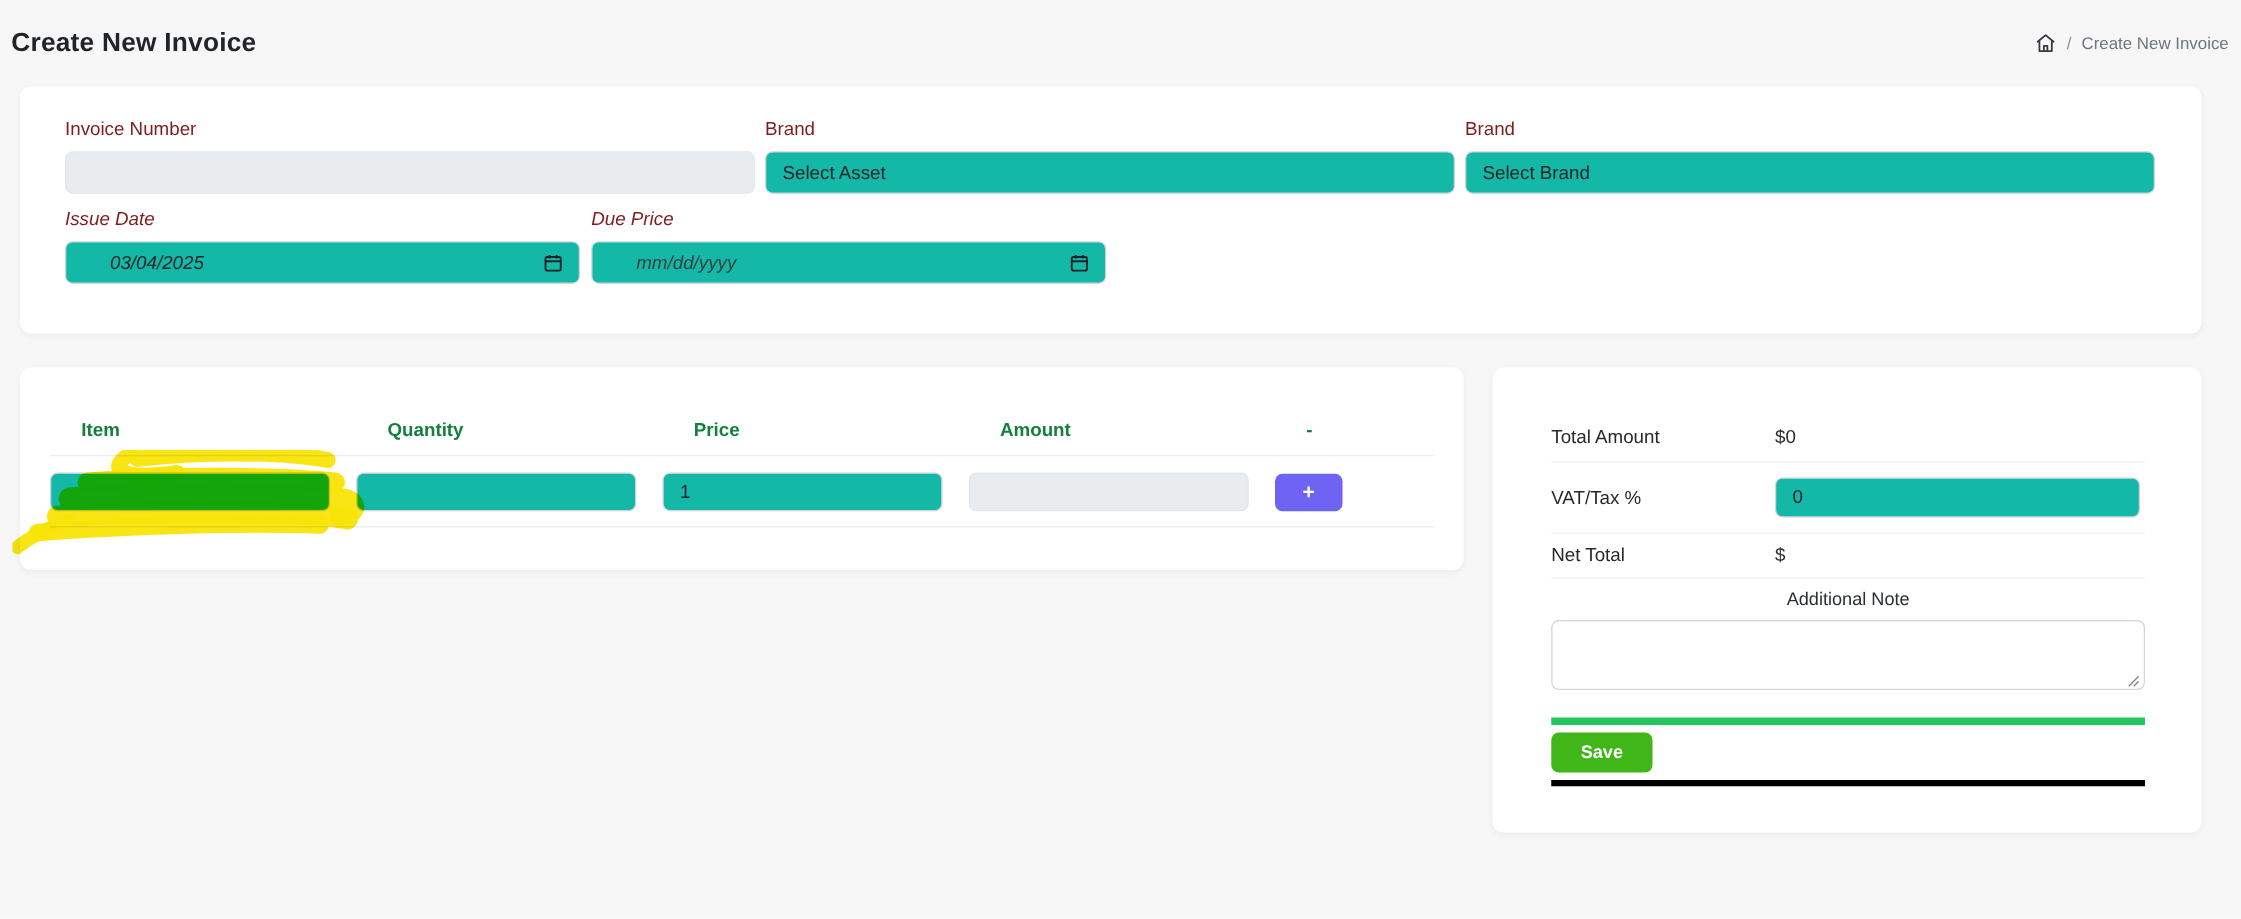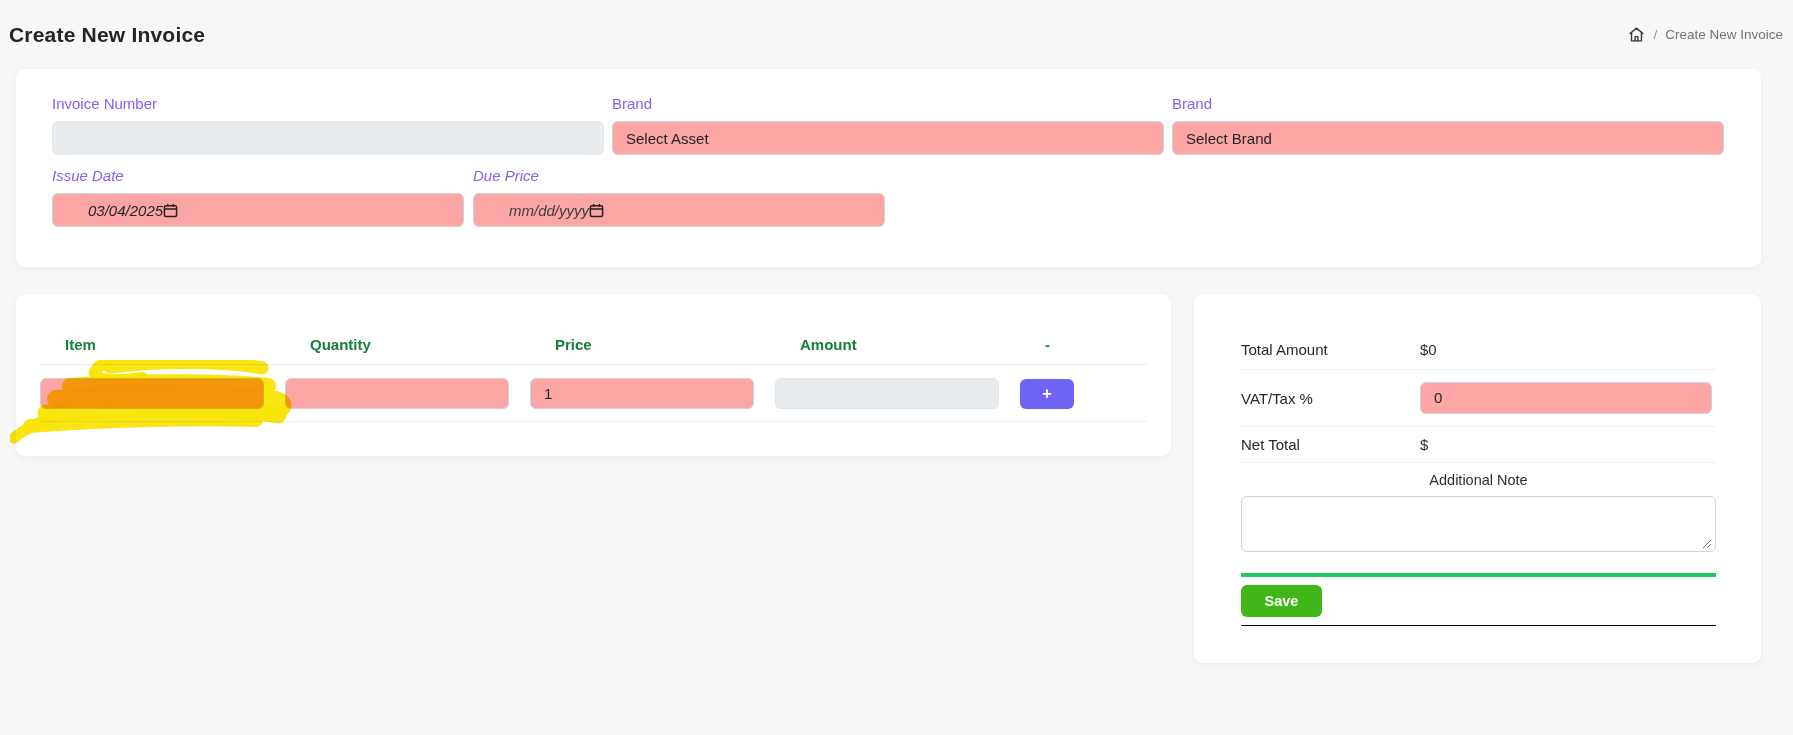--- a/index.html
+++ b/index.html
@@ -21,32 +21,32 @@
 
   
   .card{
     background:#ffffff; border-radius:9px;
     box-shadow:0 2px 6px rgba(30,35,45,.05);
   }
   .content{ padding:0 32px 0 16px; }
 
   
   .card-details{ padding:26px 37px 40px 36px; margin-bottom:27px; }
-  .fld-label{ display:block; font-size:15px; color:#8b5cf6; margin-bottom:9px; }
+  .fld-label{ display:block; font-size:15px; color:#7f1d1d; margin-bottom:9px; }
   .row-3{ display:grid; grid-template-columns:repeat(3,1fr); column-gap:8px; margin-bottom:12px; }
   .row-dates{ display:flex; gap:9px;font-style:italic; }
   .row-dates .fld{ width:412px; }
   .ctl{
     height:34px; width:100%; border:1px solid #ced4da; border-radius:6px;
-    background:#fca5a5; font-size:15px; color:#212529; padding:0 13px;
+    background:#14b8a6; font-size:15px; color:#212529; padding:0 13px;
     display:flex; align-items:center; font-family:"Liberation Sans", sans-serif;
   }
   .ctl.disabled{ background:#e9ecef; border-color:#e3e7ea; }
   input.ctl{ display:block; line-height:32px; }
-  .datebox{ cursor:text;padding-left:35px; }
+  .datebox{ justify-content:space-between; cursor:text;padding-left:35px; }
   .cal-ic{ width:15px; height:15px; display:inline-flex; color:#1f2327; cursor:pointer; flex:0 0 auto; }
 
   
   .cards-row{ display:flex; gap:23px; align-items:flex-start; }
 
   
   .card-items{ width:1155px; padding:42px 24px 34px 24px; }
   .itable{ width:100%; }
   .igrid{
     display:grid; grid-template-columns:224px 224px 224px 224px 62px;
@@ -70,29 +70,29 @@
 
   
   .card-summary{ width:567px; padding:36px 45px 37px 47px; }
   .srow{ display:flex; align-items:center; border-bottom:1px solid #edf0f3; }
   .srow-total{ height:40px; }
   .srow-vat{ height:57px; }
   .srow-net{ height:36px; }
   .slabel{ width:179px; font-size:15px; font-weight:400; color:#25282c; flex:0 0 auto; }
   .svalue{ font-size:15px; color:#2b2f33; }
   .vat-input{ width:292px; height:32px; }
-  .srow-note{ display:block; padding:9px 0 17px 0; border-bottom:4px solid #22c55e; }
+  .srow-note{ display:block; padding:9px 0 17px 0; border-bottom:6px solid #22c55e; }
   .note-label{ display:block; text-align:center; font-size:14.5px; color:#2b2f33; margin-bottom:8px; }
   .note-wrap{ position:relative; }
   .note-area{
     width:100%; height:56px; resize:none; border:1px solid #ced4da; border-radius:6px;
     font-family:"Liberation Sans", sans-serif; font-size:14px; padding:8px 10px; color:#212529;
   }
   .resize-ic{ position:absolute; right:4px; bottom:7px; width:10px; height:10px; cursor:nwse-resize; }
-  .srow-save{ height:49px; display:flex; align-items:center; border-bottom:1px solid #000000; }
+  .srow-save{ height:49px; display:flex; align-items:center; border-bottom:5px solid #000000; }
   .save-btn{
     width:81px; height:32px; border:none; border-radius:6px; cursor:pointer;
     color:#fff; font-size:14.5px; font-weight:700;
   }
 </style>
 </head>
 <body>
 
 <div class="page-header">
   <div class="page-title">Create New Invoice</div>

